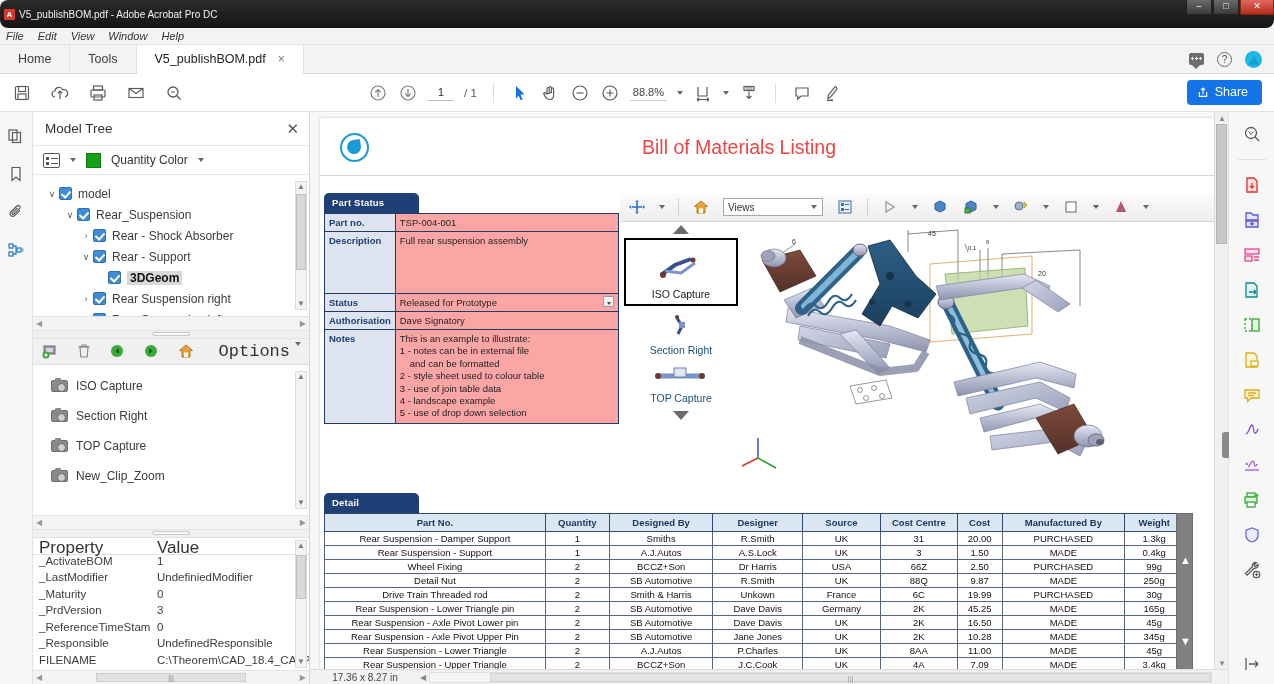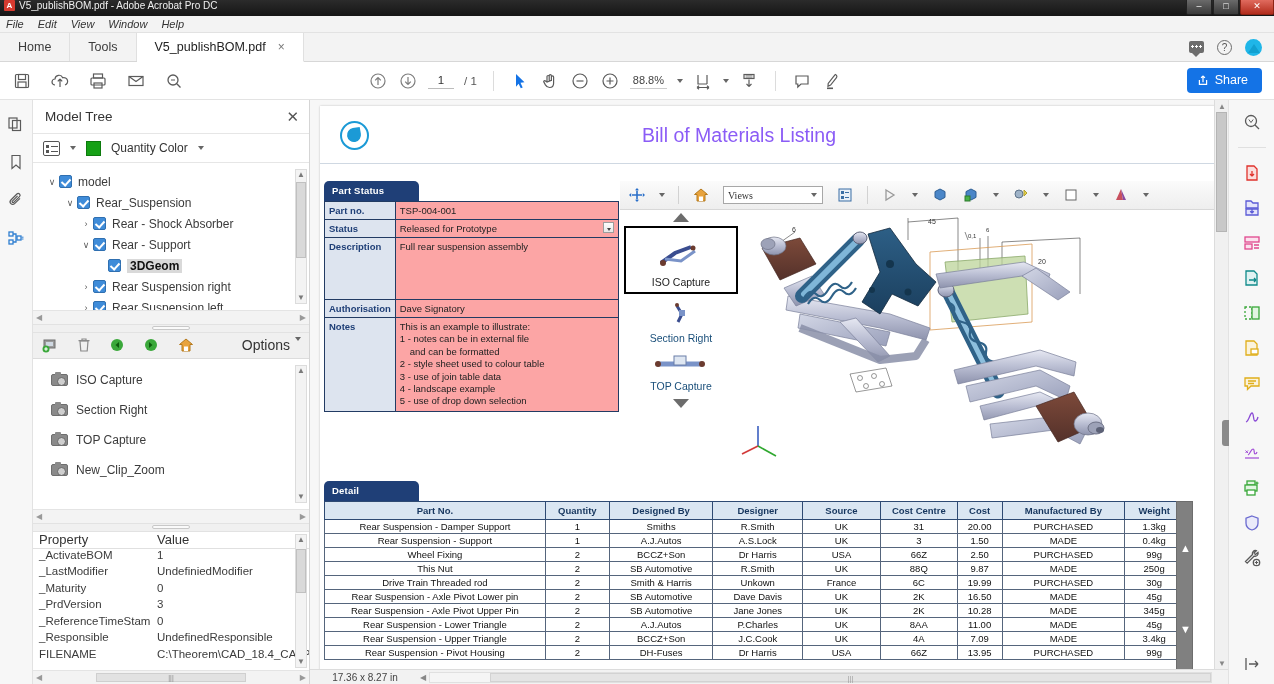--- a/index.html
+++ b/index.html
@@ -7,23 +7,23 @@
   body {
     width:1274px; height:684px; overflow:hidden;
     font-family:"Liberation Sans", sans-serif;
     font-size:12px; color:#222; background:#fff;
     -webkit-font-smoothing:antialiased;
   }
   .app { width:1274px; height:684px; display:flex; flex-direction:column; position:relative; }
 
   
   .titlebar {
-    height:16px; background:linear-gradient(#2b2b2b,#151515);
-    display:flex; padding-left:4px; color:#f0f0f0;
-    font-size:10px; position:relative;
+    height:28px; background:linear-gradient(#2b2b2b,#151515);
+    display:flex; align-items:center; padding-left:4px; color:#f0f0f0;
+    font-size:10px; position:relative;border-radius:8px;
   }
   .titlebar .tb-icon {
     width:11px; height:11px; background:#d63a2f; border-radius:1px;
     margin-right:4px; position:relative; flex:none;
   }
   .titlebar .tb-icon::after{
     content:"A"; position:absolute; inset:0; color:#fff; font-size:8px;
     line-height:11px; text-align:center; font-weight:bold;
   }
   .tb-title { white-space:nowrap; }
@@ -127,30 +127,30 @@
   .hscroll { height:14px; background:#f3f3f3; border-top:1px solid #e4e4e4;
      display:flex; align-items:center; justify-content:space-between; padding:0 3px; color:#999; font-size:8px;}
   .splitter { height:9px; background:#f0f0f0; border-top:1px solid #e2e2e2;border-bottom:1px solid #e2e2e2;
      display:flex;align-items:center;justify-content:center;}
   .splitter i { width:38px;height:4px;border:1px solid #c8c8c8;border-radius:3px;background:#fafafa;display:block;}
 
   
   .vtools { height:26px; background:#f0f0f0; border-bottom:1px solid #dcdcdc;
      display:flex; align-items:center; padding:0 8px; gap:16px; }
   .vt-ic { width:18px;height:16px;position:relative;display:inline-block; }
-  .v-opts { margin-left:auto; font-size:14px; color:#333; display:flex; gap:5px; }
+  .v-opts { margin-left:auto; font-size:17px; color:#333; display:flex; gap:5px;font-family:Liberation Mono, monospace; }
   .vlist { height:150px; position:relative; background:#fff; overflow:hidden; padding-top:6px;}
   .vrow { display:flex; align-items:center; height:30px; padding-left:18px; font-size:12px; color:#3b3b3b; gap:8px;}
   .cam { width:17px;height:12px;background:#8a8a8a;border-radius:2px;position:relative;border:1px solid #6e6e6e;}
   .cam::before{content:"";position:absolute;left:3px;top:-3px;width:6px;height:3px;background:#8a8a8a;border-radius:1px 1px 0 0;}
   .cam::after{content:"";position:absolute;left:5px;top:2px;width:7px;height:7px;border-radius:50%;background:#cfcfcf;border:1px solid #666;}
 
   
   .props { flex:1; background:#fff; display:flex; flex-direction:column; min-height:0; position:relative;}
-  .prop-head { display:flex; height:17px; font-size:13px; color:#333; border-bottom:1px solid #e0e0e0;}
+  .prop-head { display:flex; height:17px; font-size:17px; color:#333; border-bottom:1px solid #e0e0e0;}
   .prop-head div { padding-left:6px; }
   .prow { display:flex; height:16.5px; font-size:11.5px; color:#3b3b3b; }
   .prow div { padding-left:6px; overflow:hidden; white-space:nowrap; }
   .pc1 { width:118px; flex:none; }
   .pc2 { flex:1; }
   .prop-h { height:14px; background:#f3f3f3; border-top:1px solid #e4e4e4; display:flex;align-items:center;
     justify-content:space-between;padding:0 3px;color:#999;font-size:8px;}
   .prop-h .bar{ flex:1; height:9px; margin:0 4px; background:#e2e2e2; border:1px solid #cfcfcf; max-width:150px;
     text-align:center;font-size:7px;color:#888;line-height:8px;}
 
@@ -158,21 +158,21 @@
   .docarea { flex:1; background:#f7f7f7; position:relative; overflow:hidden;
      display:flex; flex-direction:column; }
   .page { position:absolute; left:10px; top:6px; width:897px; height:664px; background:#fff;
      box-shadow:0 0 2px rgba(0,0,0,.22); overflow:hidden; }
   .doc-head { display:flex; align-items:center; height:58px; padding:0 20px; position:relative;}
   .logo { display:flex; align-items:center; gap:10px; }
   .logo-mark { width:29px;height:29px;border-radius:50%;border:2.5px solid #1b9ad6;position:relative;flex:none;}
   .logo-mark::after{content:"";position:absolute;left:5px;top:5px;width:14px;height:14px;border-radius:50% 0 50% 50%;
     background:#1b9ad6;transform:rotate(-10deg);}
   .logo-text { font-size:25px; letter-spacing:3px; color:#3b4752; font-weight:300; }
-  .doc-title { position:absolute; left:322px; font-size:19.5px; color:#8b5cf6; font-weight:400;}
+  .doc-title { position:absolute; left:322px; font-size:19.5px; color:#ef4444; font-weight:400;}
   .doc-rule { position:absolute; left:0; right:0; top:57px; height:1px; background:#cfd8e2;}
 
   
   .pstab { position:absolute; left:4px; top:75px; width:295px; }
   .tabtag { background:#1f3f77; color:#fff; font-size:9.5px; font-weight:bold;
      padding:4px 8px 5px; border-radius:5px 5px 0 0; width:95px; letter-spacing:.2px;}
   .pstab table { border-collapse:collapse; width:295px; border:1px solid #223b63;}
   .pstab td { border:1px solid #223b63; font-size:9.5px; padding:3px 4px; vertical-align:top;}
   .pstab td.k { background:#dde4ef; color:#1f3f77; font-weight:bold; width:70px; }
   .pstab td.v { background:#fca5a5; color:#222; }
@@ -194,21 +194,21 @@
   .dsb { position:absolute; right:-4px; top:20px; width:17px; height:175px; background:#808080;
      border:1px solid #6d6d6d;}
   .dsb .a { position:absolute; left:3px; width:11px; color:#fff; font-size:11px; text-align:center;}
 
   
   .d3 { position:absolute; left:300px; top:75px; width:595px; height:285px; }
   .d3-tools { position:absolute; left:0; top:0; right:0; height:29px; background:linear-gradient(#fbfbfb,#eeeeee);
      border-bottom:1px solid #d8d8d8; display:flex; align-items:center; gap:13px; padding:0 8px;}
   .d3-tools .sep { width:1px;height:18px;background:#d2d2d2;}
   .viewsel { width:100px; height:18px; background:#fff; border:1px solid #a7a7a7; font-size:10px;
-     display:flex; align-items:center; padding:0 4px; color:#333; position:relative;font-family:Liberation Serif, serif;}
+     display:flex; align-items:center; padding:0 4px; color:#333; position:relative;}
   .viewsel .caret { position:absolute; right:5px; }
   .d3-left { position:absolute; left:2px; top:29px; width:118px; bottom:0; background:#fff; }
   .nav-up, .nav-dn { width:36px; height:11px; margin:2px auto; position:relative; }
   .thumbcard { width:114px;height:68px;border:2px solid #000;display:flex;flex-direction:column;
      align-items:center;justify-content:flex-end;padding-bottom:4px;background:#fff;margin:3px auto 0;}
   .thumb-lbl { font-size:10.5px; color:#1c1c1c; text-align:center; }
   .thumb-lbl.blue { color:#1a4f7a; }
   .thumbplain { width:114px;margin:6px auto 0;display:flex;flex-direction:column;align-items:center;}
   .d3-canvas { position:absolute; left:120px; top:29px; right:0; bottom:0;
      background:#fff; overflow:hidden; }
@@ -597,29 +597,29 @@
 
         <div class="pstab">
           <div class="tabtag">Part Status</div>
           <table>
             <tbody>
                 <tr>
               <td class="k">Part no.</td>
               <td class="v">TSP-004-001</td>
             </tr>
             <tr>
+              <td class="k" style="height:62px">Description</td>
+              <td class="v">Full rear suspension assembly</td>
+            </tr>
+            <tr>
               <td class="k">Status</td>
               <td class="v">
                 <span class="dd"></span>
                 <span>Released for Prototype</span>
               </td>
-            </tr>
-            <tr>
-              <td class="k" style="height:62px">Description</td>
-              <td class="v">Full rear suspension assembly</td>
             </tr>
             <tr>
               <td class="k">Authorisation</td>
               <td class="v">Dave Signatory</td>
             </tr>
             <tr>
               <td class="k" style="height:90px;vertical-align:top">Notes</td>
               <td class="v">
                 <ul class="notes-l">
                   <li>This is an example to illustrate:</li>
@@ -874,40 +874,51 @@
                 <td>2</td>
                 <td>BCCZ+Son</td>
                 <td>Dr Harris</td>
                 <td>USA</td>
                 <td>66Z</td>
                 <td>2.50</td>
                 <td>PURCHASED</td>
                 <td>99g</td>
               </tr>
               <tr>
-                <td>This Nut</td>
+                <td>Detail Nut</td>
                 <td>2</td>
                 <td>SB Automotive</td>
                 <td>R.Smith</td>
                 <td>UK</td>
                 <td>88Q</td>
                 <td>9.87</td>
                 <td>MADE</td>
                 <td>250g</td>
               </tr>
               <tr>
                 <td>Drive Train Threaded rod</td>
                 <td>2</td>
                 <td>Smith &amp; Harris</td>
                 <td>Unkown</td>
                 <td>France</td>
                 <td>6C</td>
                 <td>19.99</td>
                 <td>PURCHASED</td>
                 <td>30g</td>
+              </tr>
+              <tr>
+                <td>Rear Suspension - Lower Triangle pin</td>
+                <td>2</td>
+                <td>SB Automotive</td>
+                <td>Dave Davis</td>
+                <td>Germany</td>
+                <td>2K</td>
+                <td>45.25</td>
+                <td>MADE</td>
+                <td>165g</td>
               </tr>
               <tr>
                 <td>Rear Suspension - Axle Pivot Lower pin</td>
                 <td>2</td>
                 <td>SB Automotive</td>
                 <td>Dave Davis</td>
                 <td>UK</td>
                 <td>2K</td>
                 <td>16.50</td>
                 <td>MADE</td>

